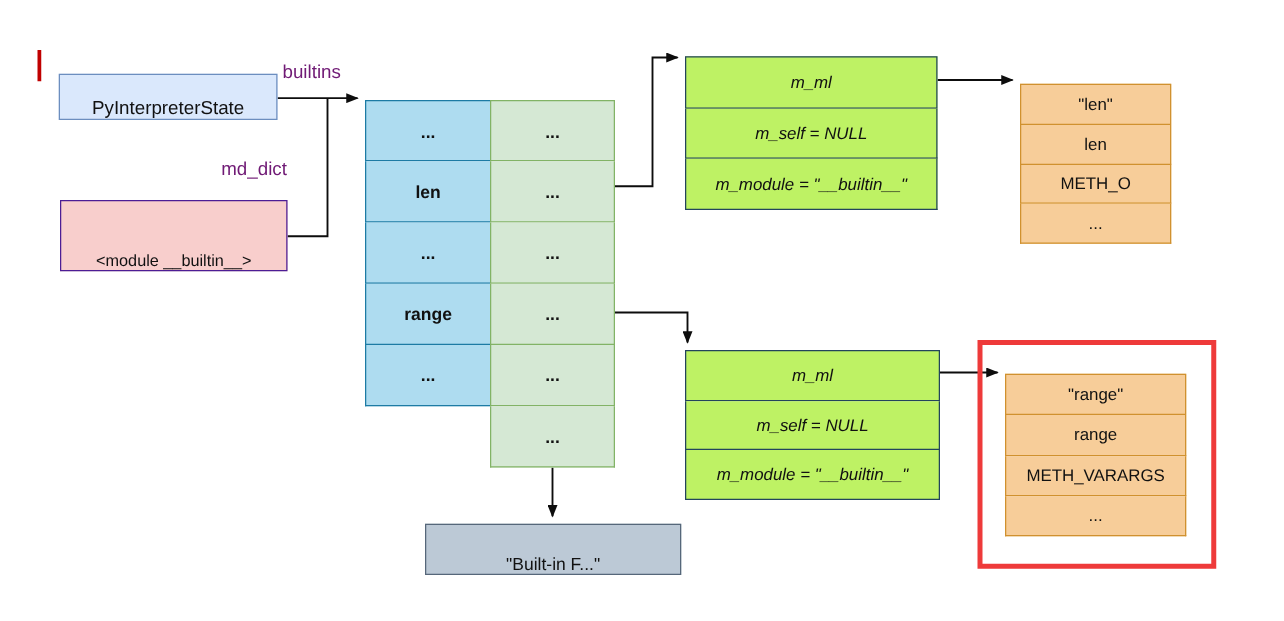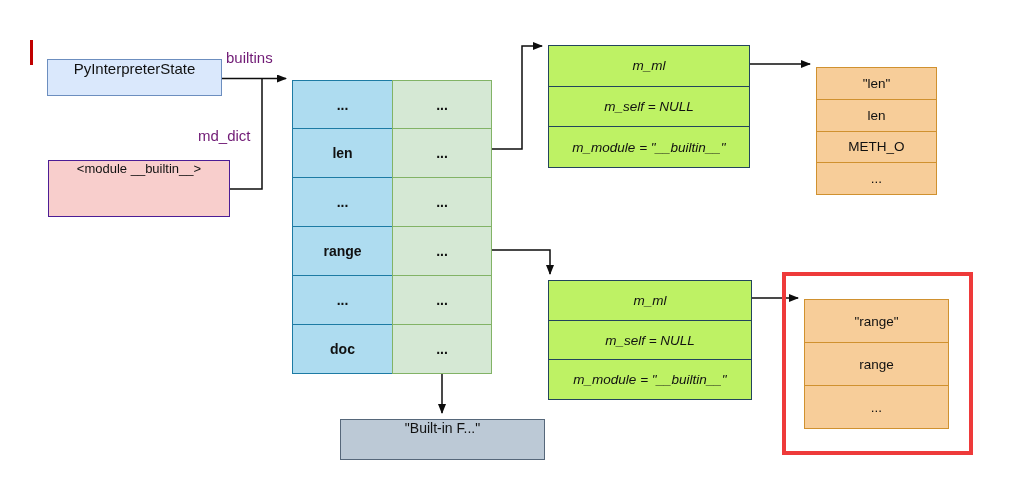--- a/index.html
+++ b/index.html
@@ -3,28 +3,28 @@
 <meta charset="utf-8">
 <style>
   html,body{margin:0;padding:0;background:#ffffff;}
   .canvas{
     position:relative;width:1027px;height:497px;background:#ffffff;overflow:hidden;
     font-family:"Liberation Sans", sans-serif;color:#111;
   }
   .canvas *{box-sizing:border-box;}
   .edges{position:absolute;left:0;top:0;width:1027px;height:497px;pointer-events:none;}
 
-  .node{position:absolute;display:flex;align-items:flex-start;justify-content:center;text-align:center;}
+  .node{position:absolute;display:flex;align-items:flex-end;justify-content:center;text-align:center;}
 
   .interp{left:47px;top:59px;width:175px;height:37px;background:#dae8fc;border:1px solid #6c8ebf;font-size:15px;}
   .module{left:48px;top:160px;width:182px;height:57px;background:#f8cecc;border:1px solid #4c1d95;font-size:13px;}
 
   .edge-label{position:absolute;font-size:15px;color:#701a75;white-space:nowrap;}
   .lbl-builtins{left:226px;top:49px;}
-  .lbl-mddict{left:177px;top:127px;margin-left:21px;}
+  .lbl-mddict{left:177px;top:127px;}
 
   .dict-table{position:absolute;left:292px;top:80px;width:200px;height:294px;display:flex;}
   .dcol{width:100px;display:flex;flex-direction:column;}
   .dcell{height:49px;display:flex;align-items:center;justify-content:center;font-weight:bold;font-size:14px;}
   .dcol-keys .dcell{background:#aedcf0;border:1px solid #1d7ba4;border-right:none;}
   .dcol-vals .dcell{background:#d5e8d4;border:1px solid #82b366;}
   .dcol .dcell + .dcell{border-top:none;}
 
   .struct{position:absolute;display:flex;flex-direction:column;}
   .struct .srow{flex:1;display:flex;align-items:center;justify-content:center;font-size:13.5px;white-space:nowrap;}
@@ -77,21 +77,20 @@
     <span>&lt;module __builtin__&gt;</span>
   </div>
 
   <div class="dict-table">
     <div class="dcol dcol-keys">
       <div class="dcell">...</div>
       <div class="dcell">len</div>
       <div class="dcell">...</div>
       <div class="dcell">range</div>
       <div class="dcell">...</div>
-      <div class="dcell">doc</div>
     </div>
     <div class="dcol dcol-vals">
       <div class="dcell">...</div>
       <div class="dcell">...</div>
       <div class="dcell">...</div>
       <div class="dcell">...</div>
       <div class="dcell">...</div>
       <div class="dcell">...</div>
     </div>
   </div>
@@ -113,20 +112,21 @@
     <div class="srow">m_ml</div>
     <div class="srow">m_self = NULL</div>
     <div class="srow">m_module = "__builtin__"</div>
   </div>
 
   <div class="highlight"></div>
 
   <div class="struct mdef2">
     <div class="srow">"range"</div>
     <div class="srow">range</div>
+    <div class="srow">METH_VARARGS</div>
     <div class="srow">...</div>
   </div>
 
   <div class="node docbox">
     <span>"Built-in F..."</span>
   </div>
 
 </div>
 
 </body></html>

